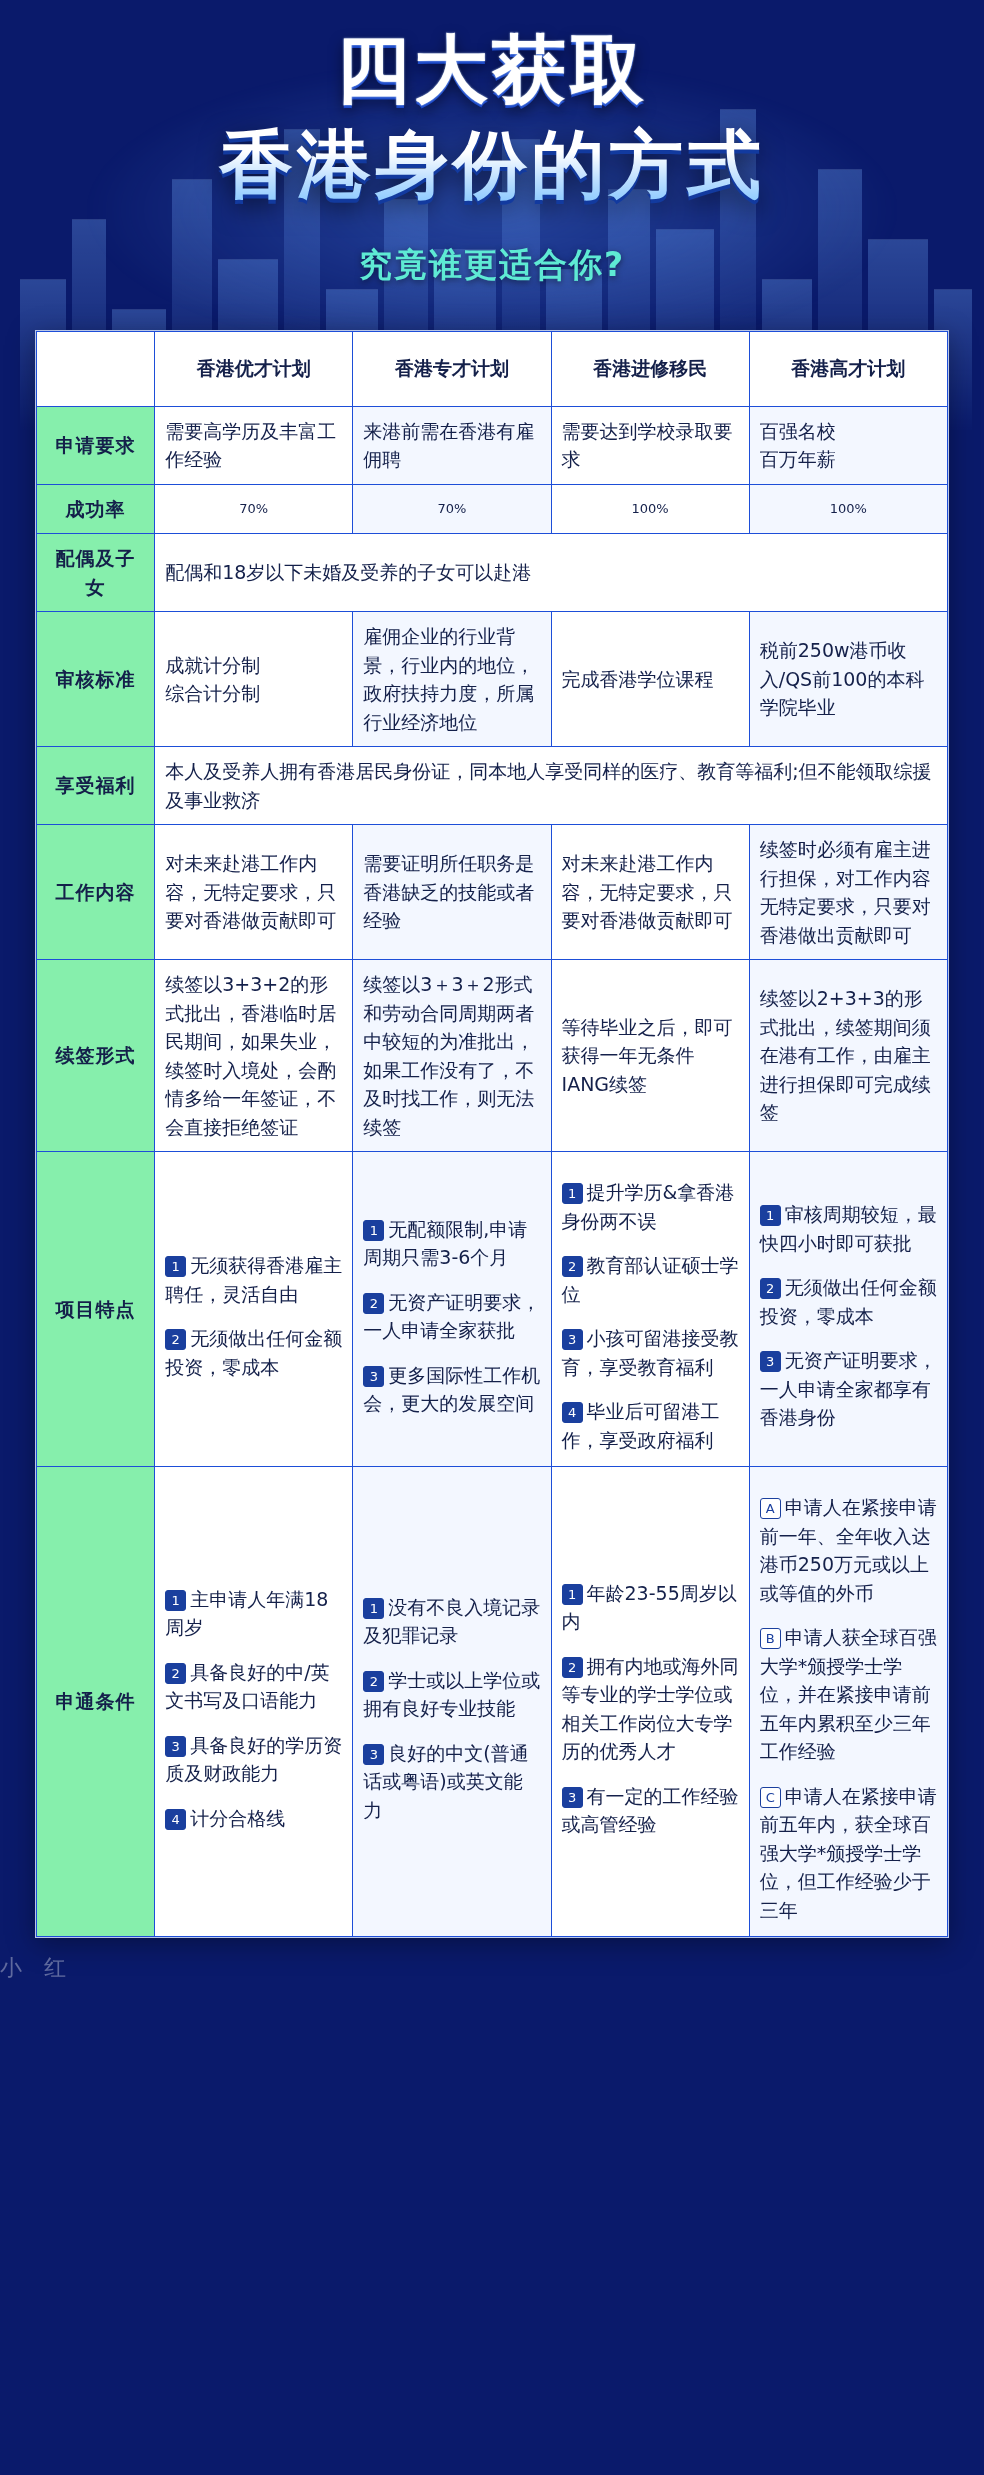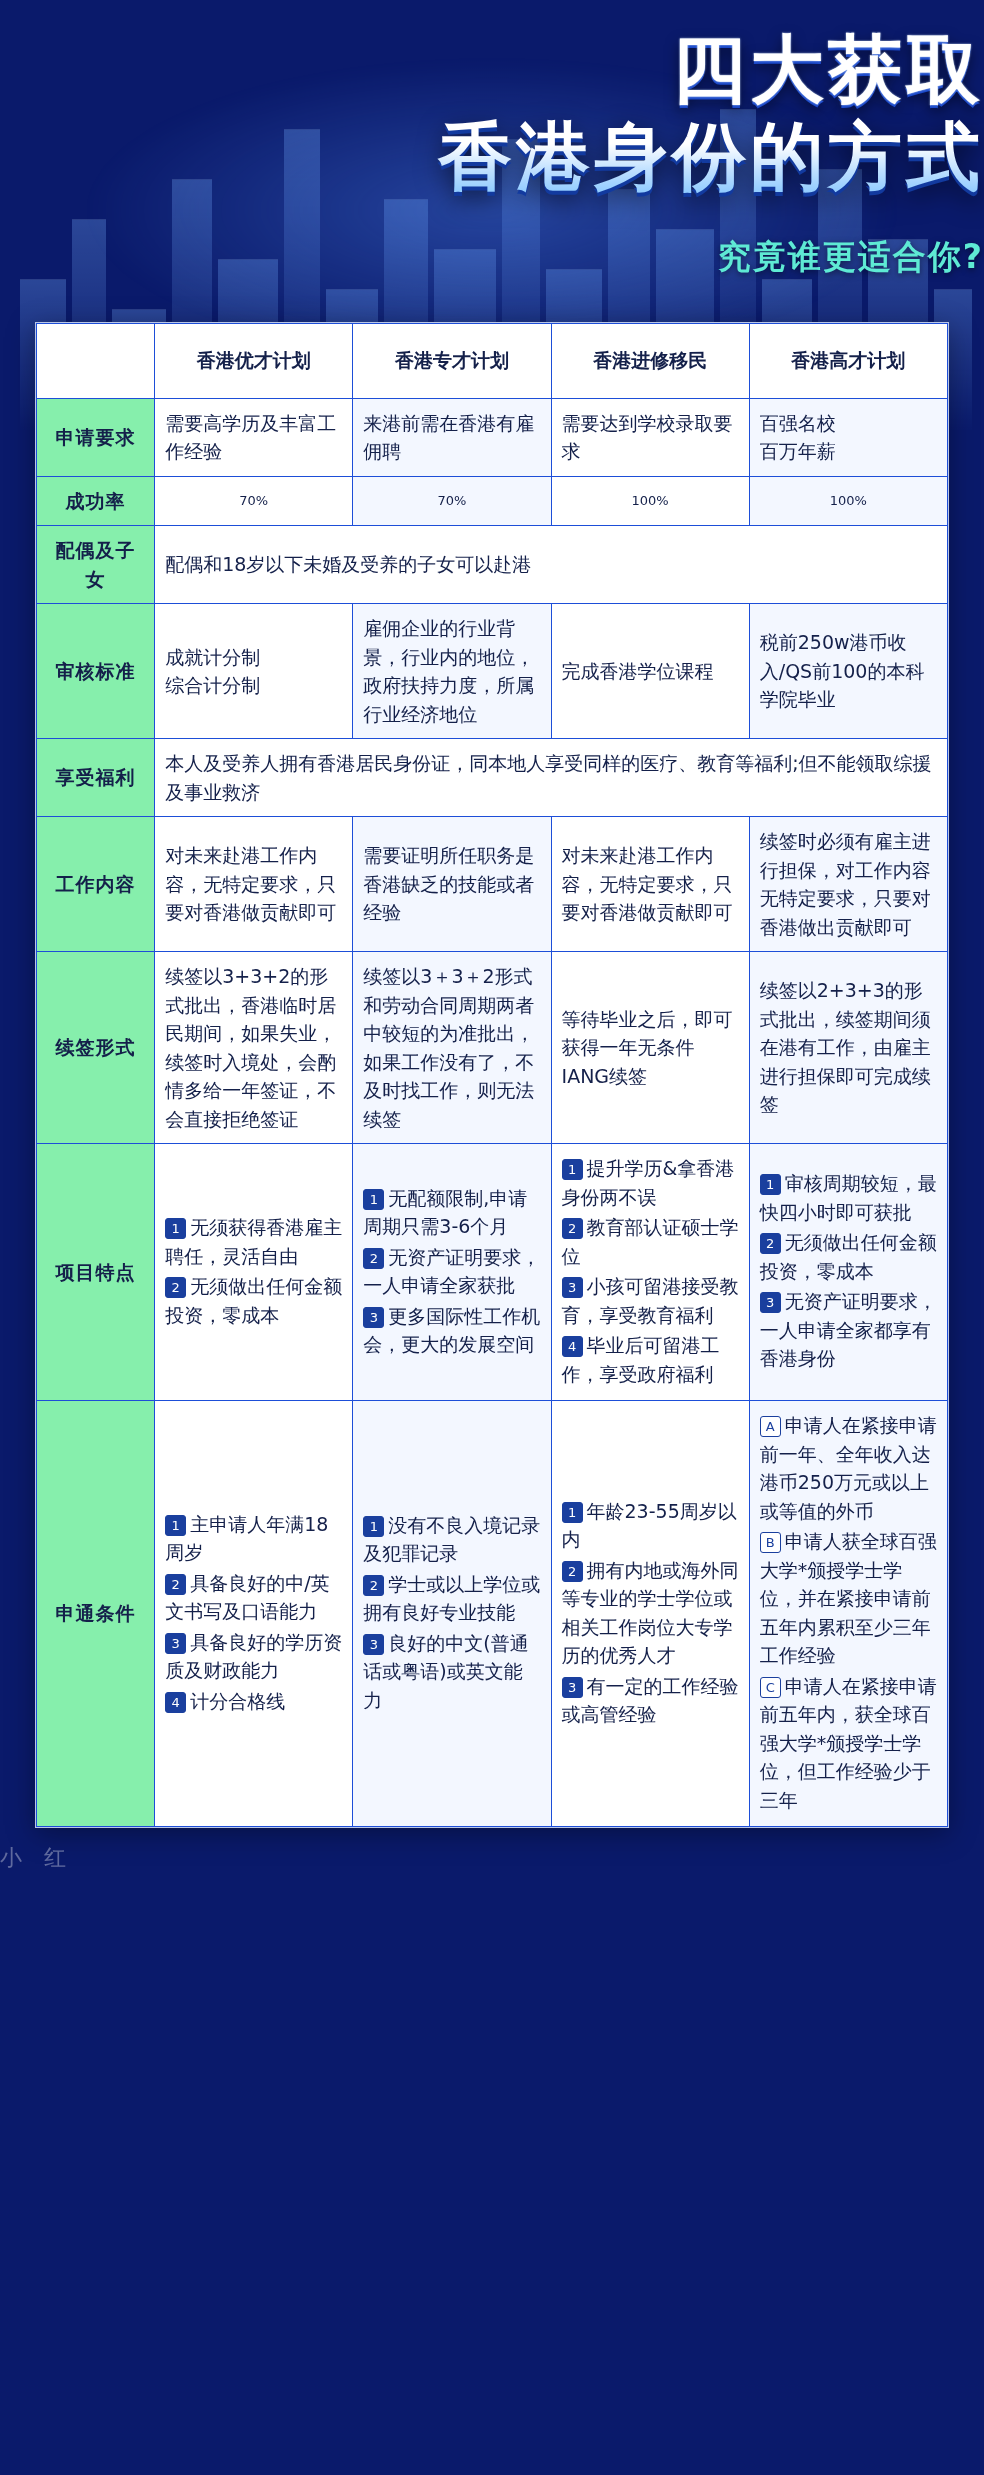--- a/index.html
+++ b/index.html
@@ -41,39 +41,40 @@
     left: 50%; top: 60px;
     width: 820px; height: 300px;
     transform: translateX(-50%);
     background: radial-gradient(ellipse at center, rgba(90,150,255,0.35), rgba(10,26,107,0) 70%);
     filter: blur(6px);
     pointer-events: none;
   }
   .header {
     position: relative;
     padding-top: 26px;
-    text-align: right;
+    text-align: center;
     z-index: 3;
   }
   .title-1, .title-2 {
     font-weight: bold;
     letter-spacing: 4px;
     line-height: 1.18;
     color: #ffffff;
     text-shadow:
       0 0 2px #cfe4ff,
       0 3px 0 #1b49c9,
       0 6px 14px rgba(0,0,0,0.55);
     font-family: "DejaVu Sans", "Liberation Sans", sans-serif;
   }
   .title-1 {
     font-size: 74px;
   }
   .title-2 {
     font-size: 74px;
+    margin-top: 8px;
     background: linear-gradient(180deg, #ffffff 35%, #bfe0ff 65%, #7fc4ff 100%);
     -webkit-background-clip: text;
     background-clip: text;
     color: transparent;
     text-shadow: none;
     filter: drop-shadow(0 4px 0 #123a9f) drop-shadow(0 7px 12px rgba(0,0,0,0.5));
   }
   .subtitle {
     margin-top: 34px;
     font-size: 33px;
@@ -159,20 +160,21 @@
     margin-right: 4px;
     vertical-align: 1px;
   }
   .num.alpha {
     background: #ffffff;
     color: #1a3f9e;
   }
   .item {
     display: block;
     margin-bottom: 2px;
+    margin-top: 16px;
   }
   .footer-mark {
     position: relative;
     z-index: 3;
     height: 60px;
     text-align: left;
     padding-right: 36px;
     color: rgba(255,255,255,0.35);
     font-size: 22px;
     line-height: 60px;

